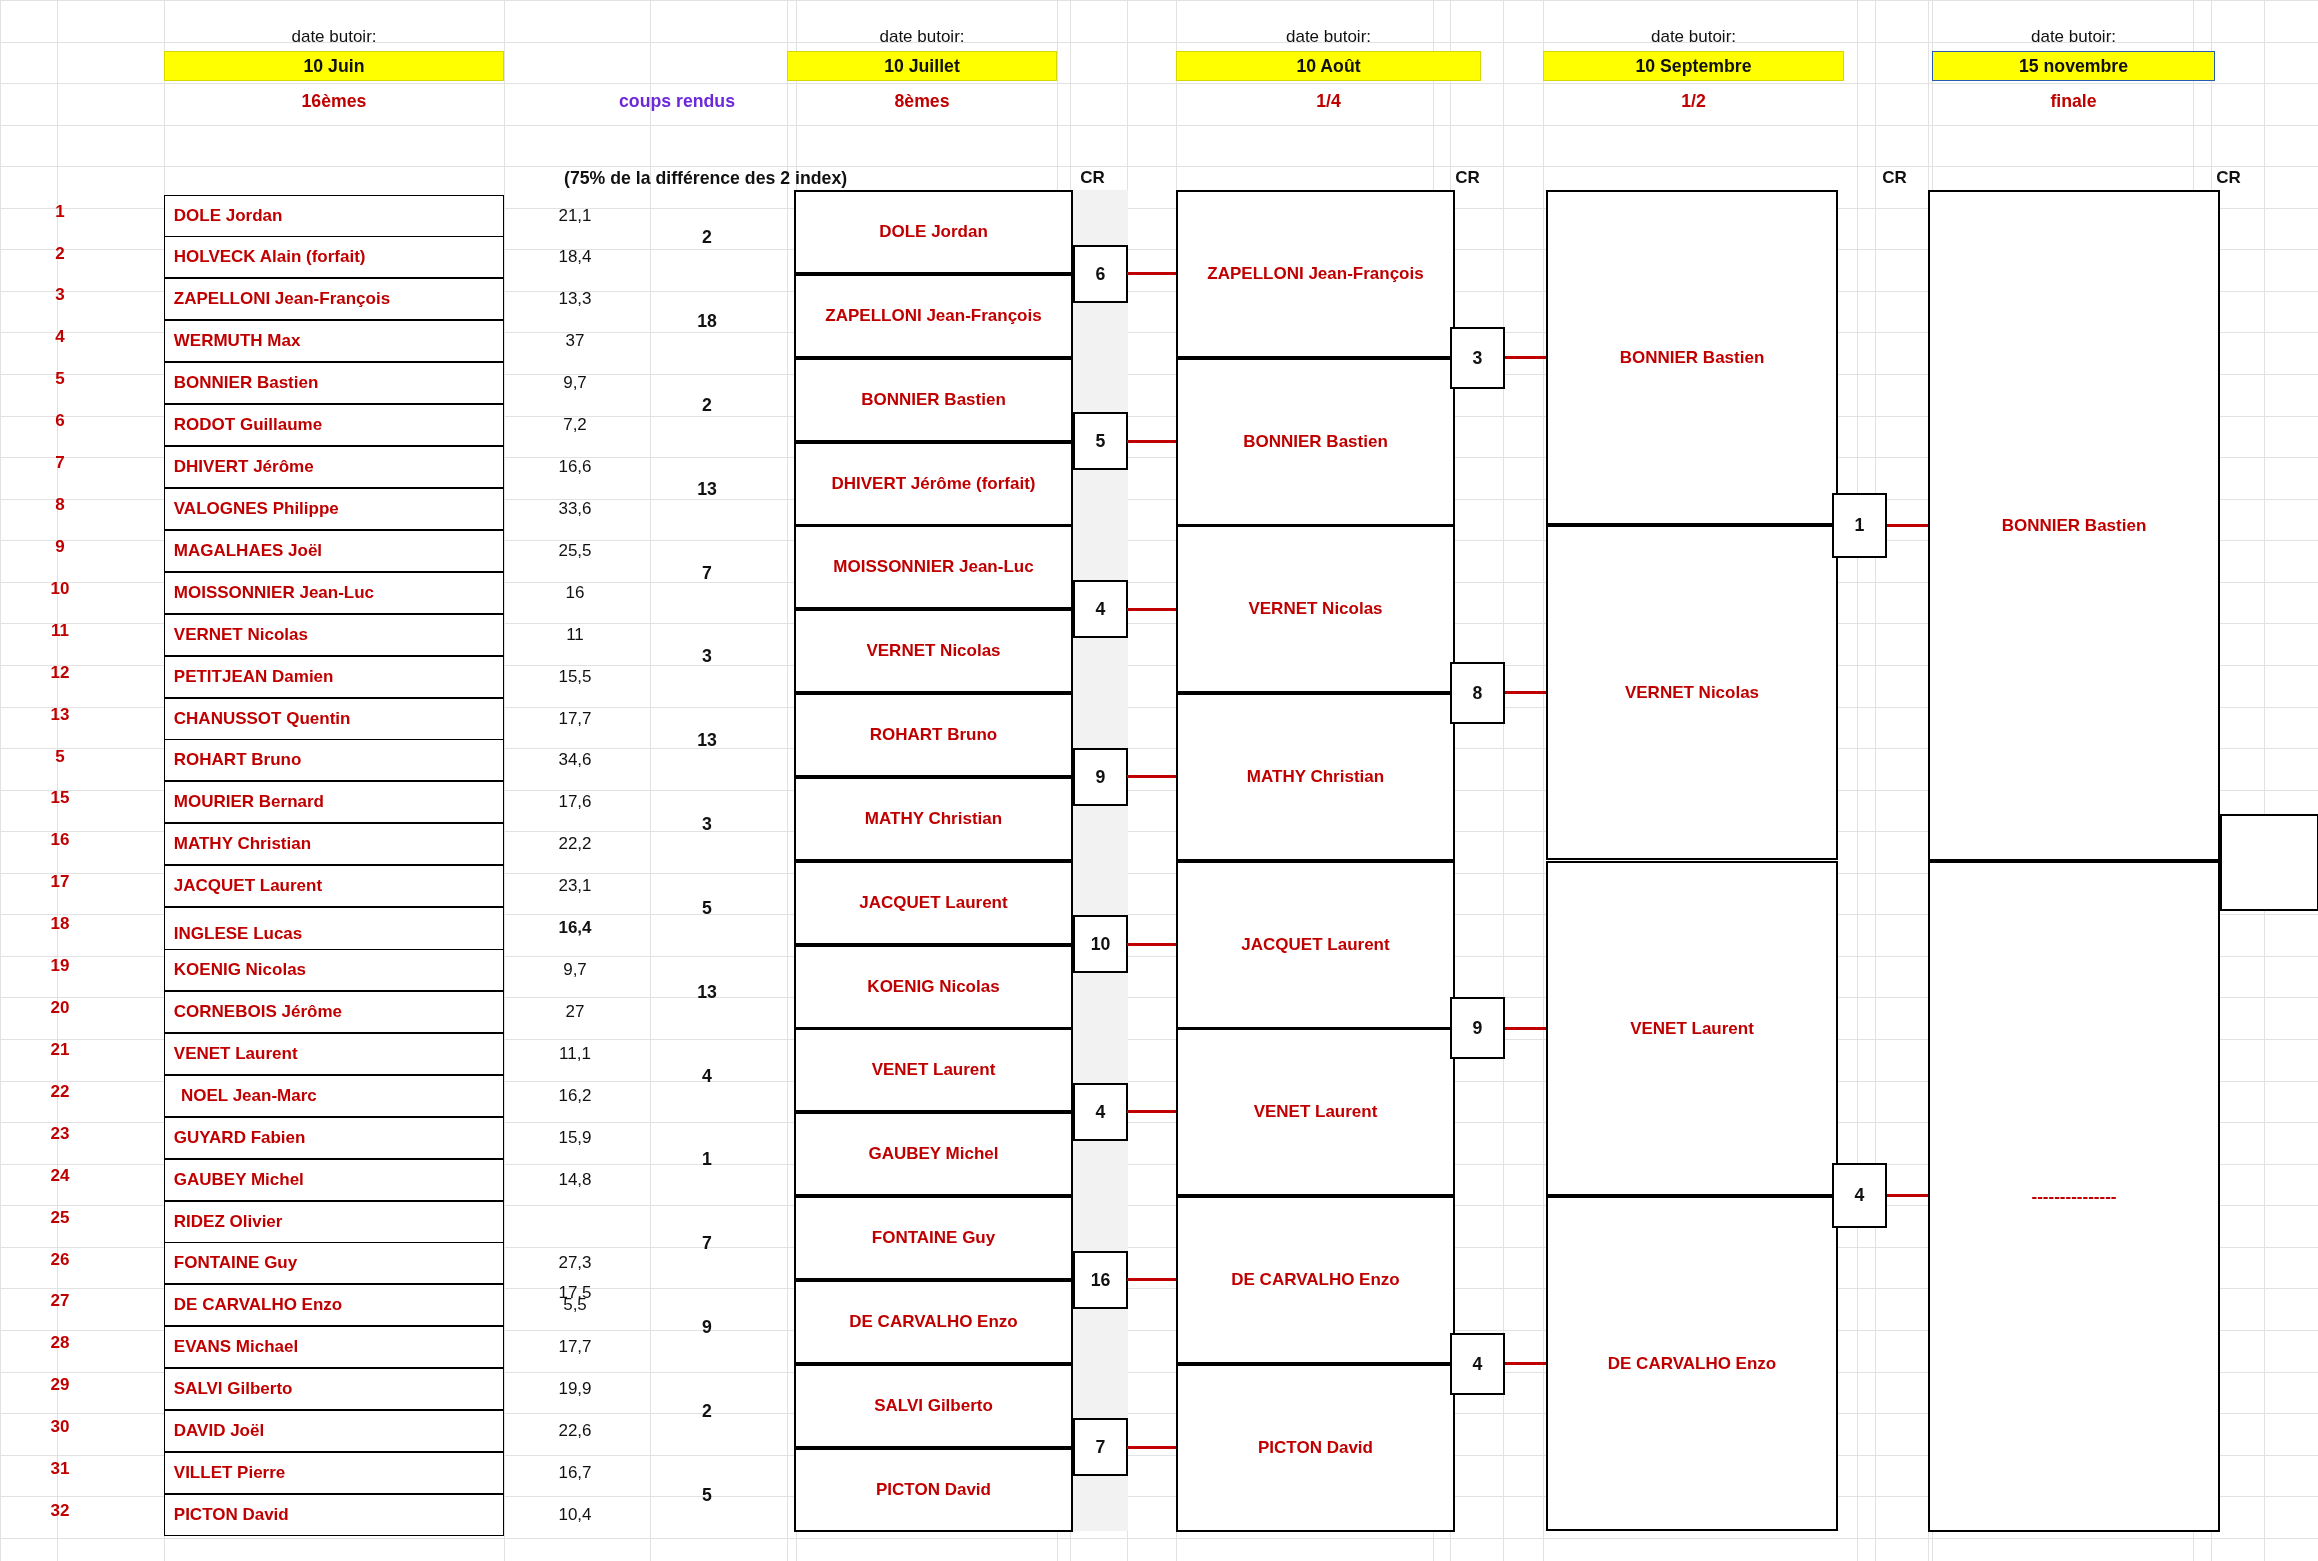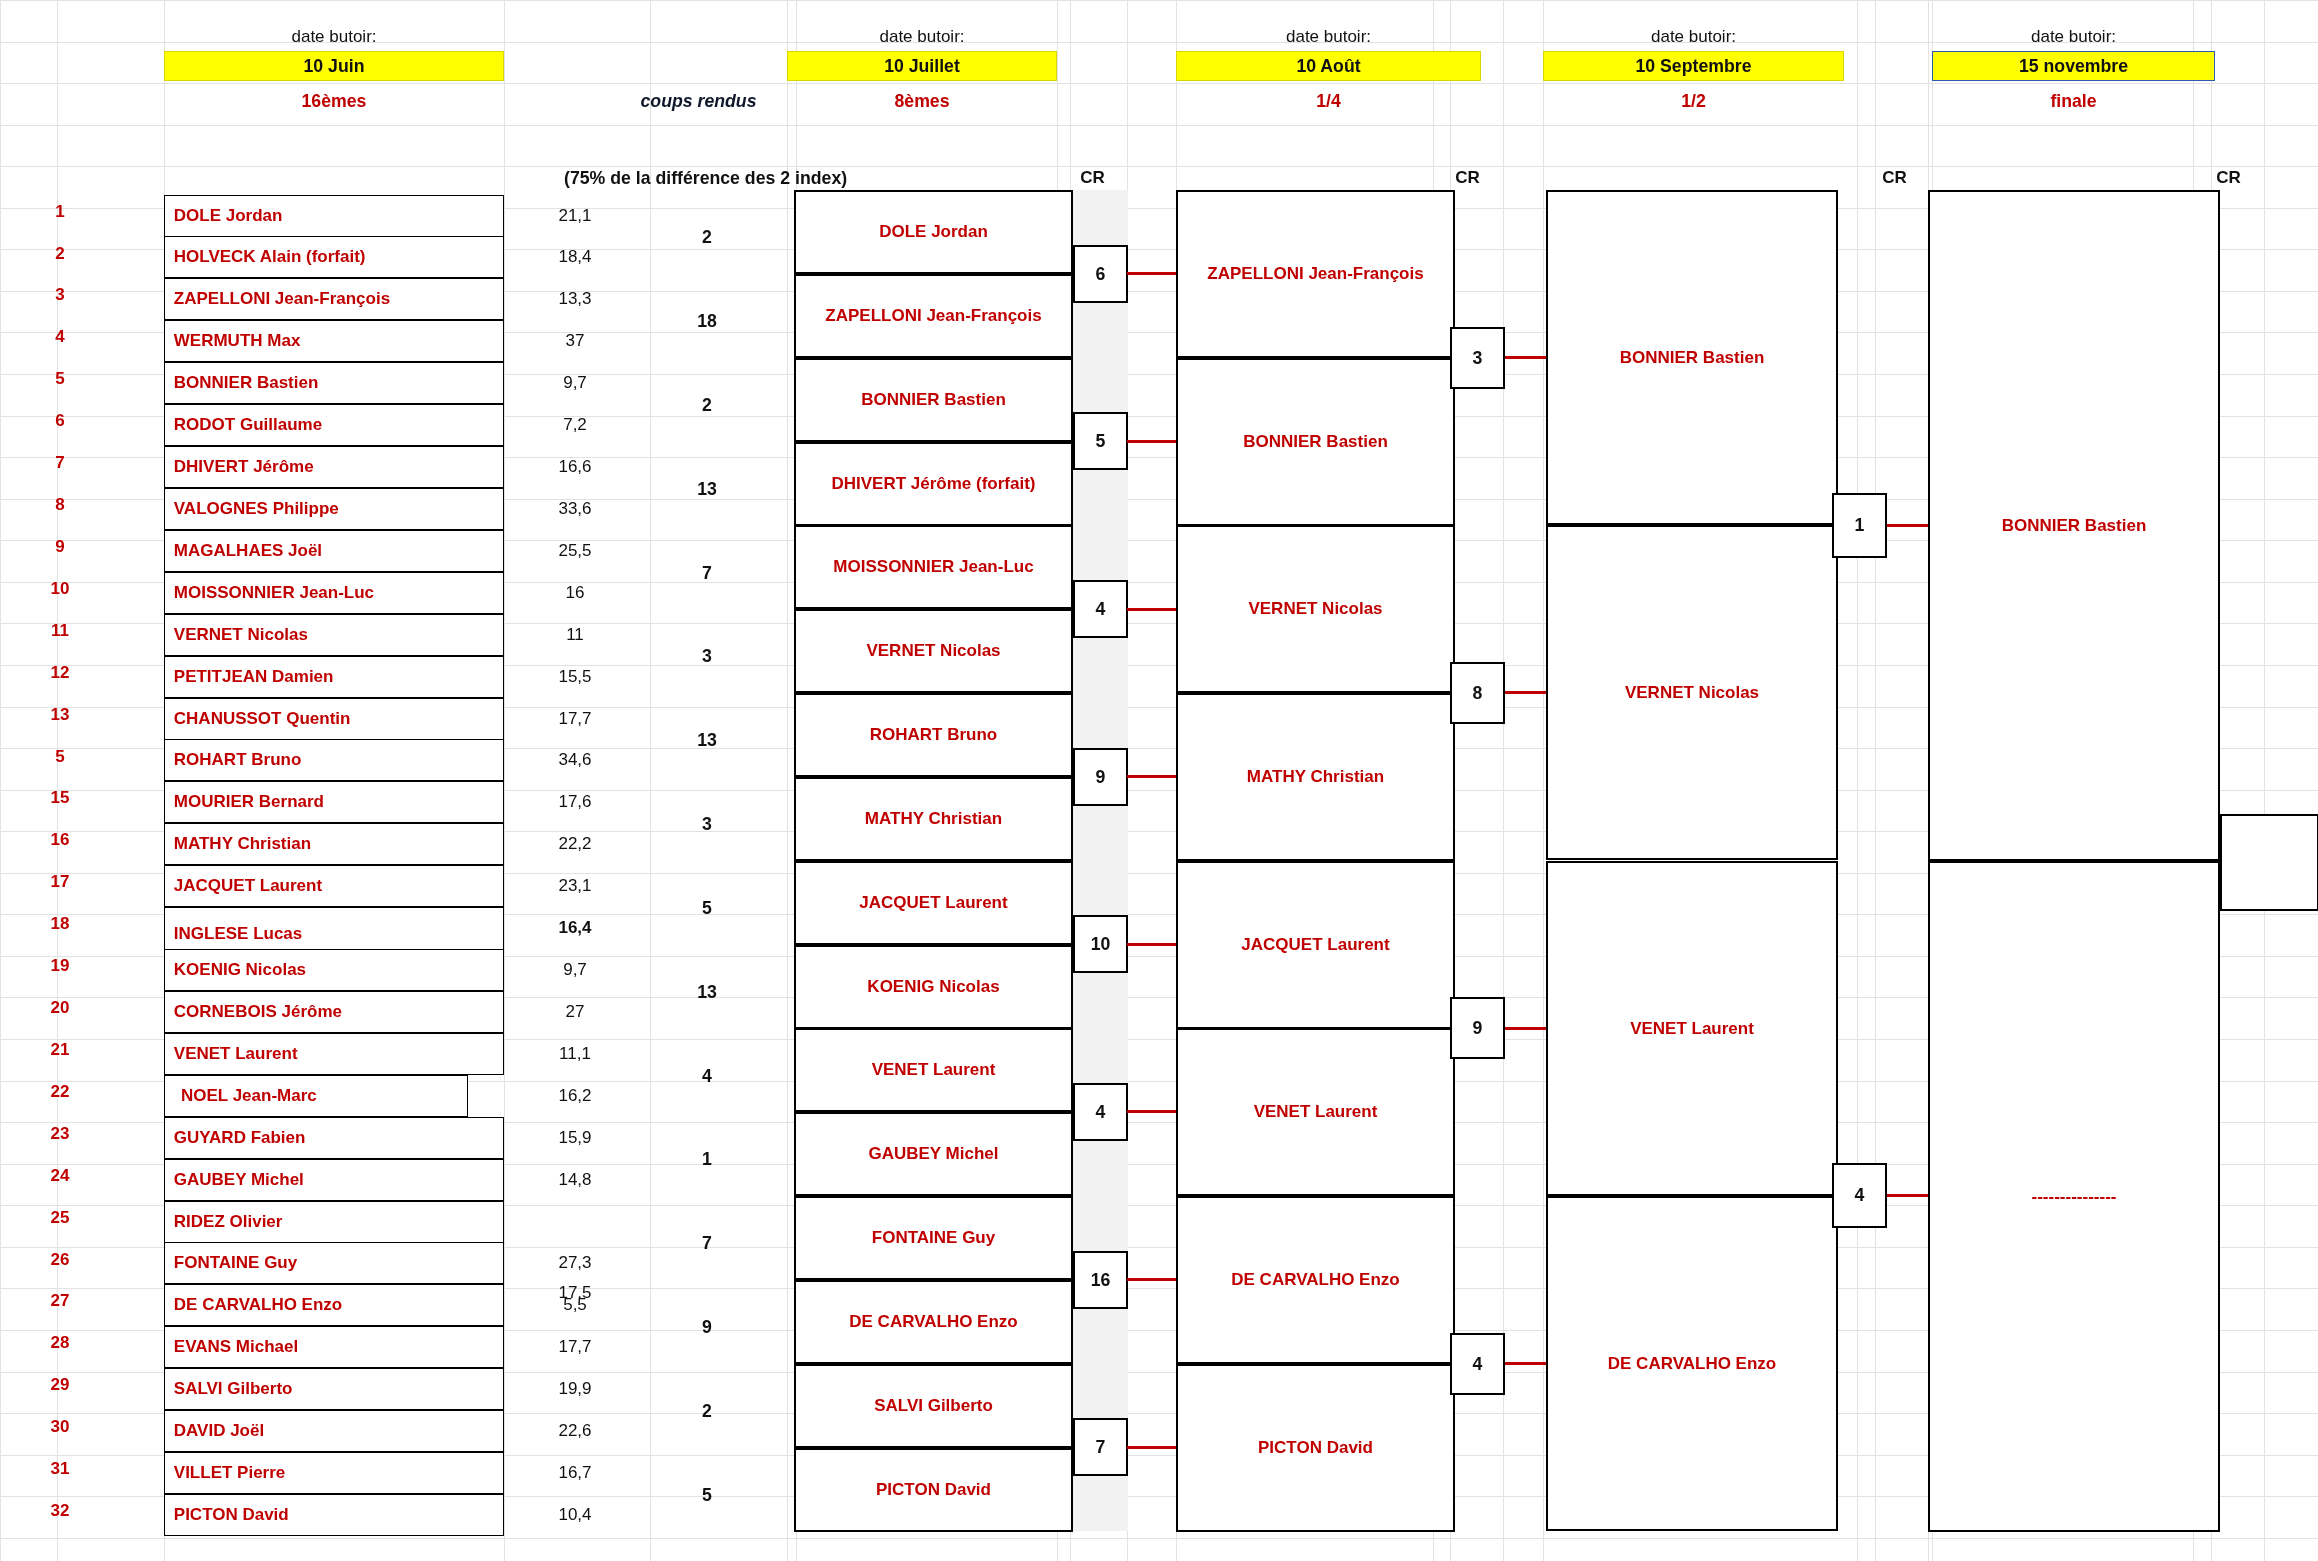--- a/index.html
+++ b/index.html
@@ -7,21 +7,21 @@
   #root{position:relative;width:2319px;height:1562px;overflow:hidden;background:#fff;}
 
   
   .abs{position:absolute;box-sizing:border-box;}
 
   
   .hdr-label{font-size:17px;color:#111;text-align:center;}
   .hdr-date{font-size:17.7px;font-weight:bold;color:#111;text-align:center;background:#ffff00;border:0.9px solid #d8d800;display:flex;align-items:center;justify-content:center;}
   .hdr-date.final{border:1.8px solid #2a5db0;}
   .hdr-round{font-size:17.7px;font-weight:bold;color:#c00000;text-align:center;}
-  .coups{font-size:17.7px;font-weight:bold;color:#0f172a;text-align:center;font-style:italic;}
+  .coups{font-size:17.7px;font-weight:bold;color:#6d28d9;text-align:left;}
   .note{font-size:17.7px;font-weight:bold;color:#111;text-align:left;}
   .cr{font-size:17px;font-weight:bold;color:#111;text-align:center;}
 
   
   .seed{font-size:17px;font-weight:bold;color:#c00000;text-align:center;}
   .player{font-size:17px;font-weight:bold;color:#c00000;padding-left:8.8px;display:flex;align-items:center;
           border:0.9px solid #000;box-sizing:border-box;background:#fff;}
   .index{font-size:17px;color:#111;text-align:center;display:flex;align-items:center;justify-content:center;}
   .hcp{font-size:17.7px;font-weight:bold;color:#111;text-align:center;display:flex;align-items:center;justify-content:center;}
 
@@ -194,21 +194,21 @@
       <div class="abs seed" style="left:40px;top:956px;width:40px;">19</div>
       <div class="abs player" style="left:164px;top:949px;width:340px;height:42px;">KOENIG Nicolas</div>
       <div class="abs index" style="left:513px;top:949px;width:124px;height:42px;">9,7</div>
       <div class="abs seed" style="left:40px;top:998px;width:40px;">20</div>
       <div class="abs player" style="left:164px;top:991px;width:340px;height:42px;">CORNEBOIS Jérôme</div>
       <div class="abs index" style="left:513px;top:991px;width:124px;height:42px;">27</div>
       <div class="abs seed" style="left:40px;top:1040px;width:40px;">21</div>
       <div class="abs player" style="left:164px;top:1033px;width:340px;height:42px;">VENET Laurent</div>
       <div class="abs index" style="left:513px;top:1033px;width:124px;height:42px;">11,1</div>
       <div class="abs seed" style="left:40px;top:1082px;width:40px;">22</div>
-      <div class="abs player" style="left:164px;top:1075px;width:304px;height:42px;padding-left:16px;">NOEL Jean-Marc</div>
+      <div class="abs player" style="left:164px;top:1075px;width:340px;height:42px;padding-left:16px;">NOEL Jean-Marc</div>
       <div class="abs index" style="left:513px;top:1075px;width:124px;height:42px;">16,2</div>
       <div class="abs seed" style="left:40px;top:1124px;width:40px;">23</div>
       <div class="abs player" style="left:164px;top:1117px;width:340px;height:42px;">GUYARD Fabien</div>
       <div class="abs index" style="left:513px;top:1117px;width:124px;height:42px;">15,9</div>
       <div class="abs seed" style="left:40px;top:1166px;width:40px;">24</div>
       <div class="abs player" style="left:164px;top:1159px;width:340px;height:42px;">GAUBEY Michel</div>
       <div class="abs index" style="left:513px;top:1159px;width:124px;height:42px;">14,8</div>
       <div class="abs seed" style="left:40px;top:1208px;width:40px;">25</div>
       <div class="abs player" style="left:164px;top:1201px;width:340px;height:42px;">RIDEZ Olivier</div>
       <div class="abs index" style="left:513px;top:1272px;width:124px;height:42px;">17,5</div>

